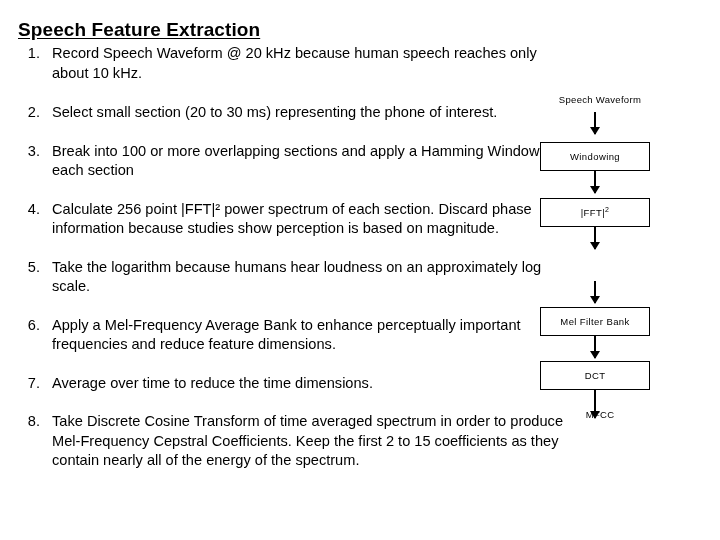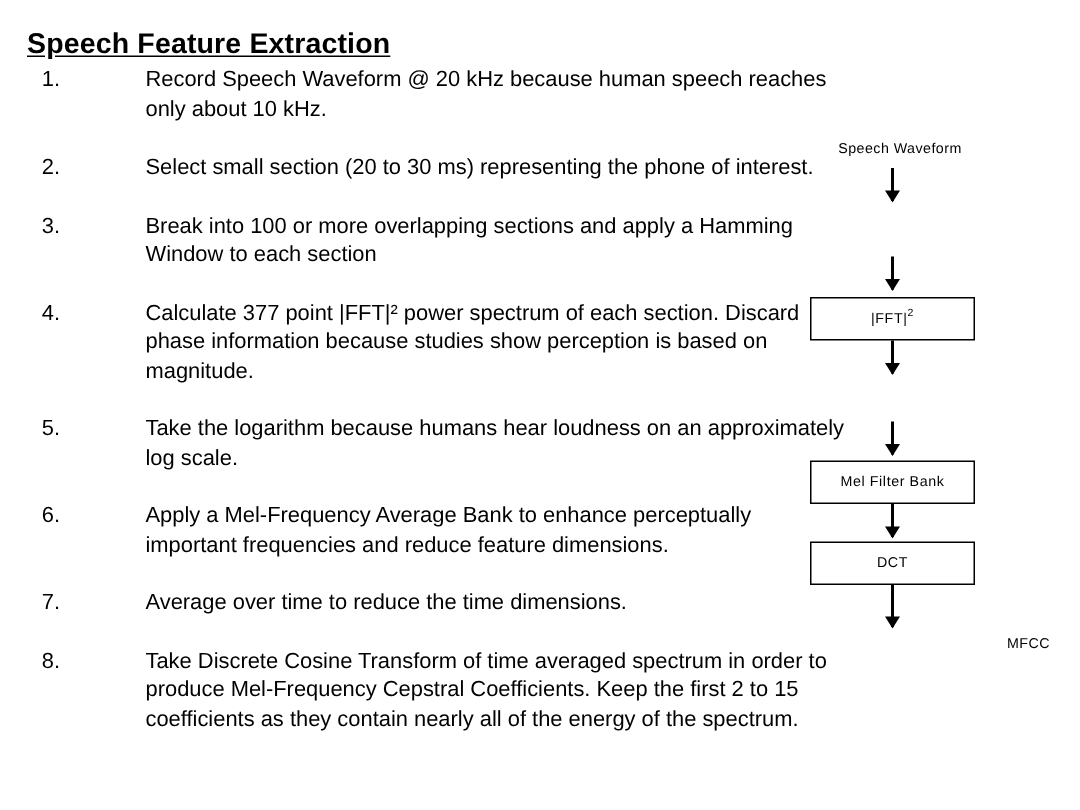--- a/index.html
+++ b/index.html
@@ -59,21 +59,20 @@
     position: absolute;
     left: 0;
     top: 0;
     width: 24px;
     text-align: right;
     font-size: 14.6px;
     line-height: 19.5px;
   }
   .step-text {
     display: block;
-    margin-left: 45px;
   }
   
   .step-item.s1 { margin-bottom: 20px; }
   .step-item.s2 { margin-bottom: 19px; }
   .step-item.s3 { margin-bottom: 19px; }
   .step-item.s4 { margin-bottom: 19px; }
   .step-item.s5 { margin-bottom: 19px; }
   .step-item.s6 { margin-bottom: 19px; }
   .step-item.s7 { margin-bottom: 19px; }
   .step-item.s8 { margin-bottom: 0; }
@@ -154,21 +153,21 @@
       <span class="step-text">Select small section (20 to 30 ms) representing the phone of interest.</span>
     </li>
 
     <li class="step-item s3">
       <span class="step-num">3.</span>
       <span class="step-text">Break into 100 or more overlapping sections and apply a Hamming Window to each section</span>
     </li>
 
     <li class="step-item s4">
       <span class="step-num">4.</span>
-      <span class="step-text">Calculate 377 point |FFT|² power spectrum of each section.  Discard phase information because studies show perception is based on magnitude.</span>
+      <span class="step-text">Calculate 256 point |FFT|² power spectrum of each section.  Discard phase information because studies show perception is based on magnitude.</span>
     </li>
 
     <li class="step-item s5">
       <span class="step-num">5.</span>
       <span class="step-text">Take the logarithm because humans hear loudness on an approximately log scale.</span>
     </li>
 
     <li class="step-item s6">
       <span class="step-num">6.</span>
       <span class="step-text">Apply a Mel-Frequency Average Bank to enhance perceptually important frequencies and reduce feature dimensions.</span>
@@ -185,20 +184,23 @@
     </li>
 
   </ol>
 
   <div class="flow">
 
     <div class="flow-endpoint-label" style="top: 6px;">Speech Waveform</div>
 
     <div class="flow-arrow" style="top: 24px; height: 22px;"></div>
 
+    <div class="flow-box" style="top: 54px;">
+      <span>Windowing</span>
+    </div>
 
     <div class="flow-arrow" style="top: 83px; height: 22px;"></div>
 
     <div class="flow-box" style="top: 110px;">
       <span><span>|FFT|</span><sup>2</sup></span>
     </div>
 
     <div class="flow-arrow" style="top: 139px; height: 22px;"></div>
 
 
@@ -209,17 +211,17 @@
     </div>
 
     <div class="flow-arrow" style="top: 248px; height: 22px;"></div>
 
     <div class="flow-box" style="top: 273px;">
       <span>DCT</span>
     </div>
 
     <div class="flow-arrow" style="top: 302px; height: 28px;"></div>
 
-    <div class="flow-endpoint-label" style="top: 336px; text-align: right;">MFCC</div>
+    <div class="flow-endpoint-label" style="top: 321px;">MFCC</div>
 
   </div>
 
 </div>
 
 </body></html>

